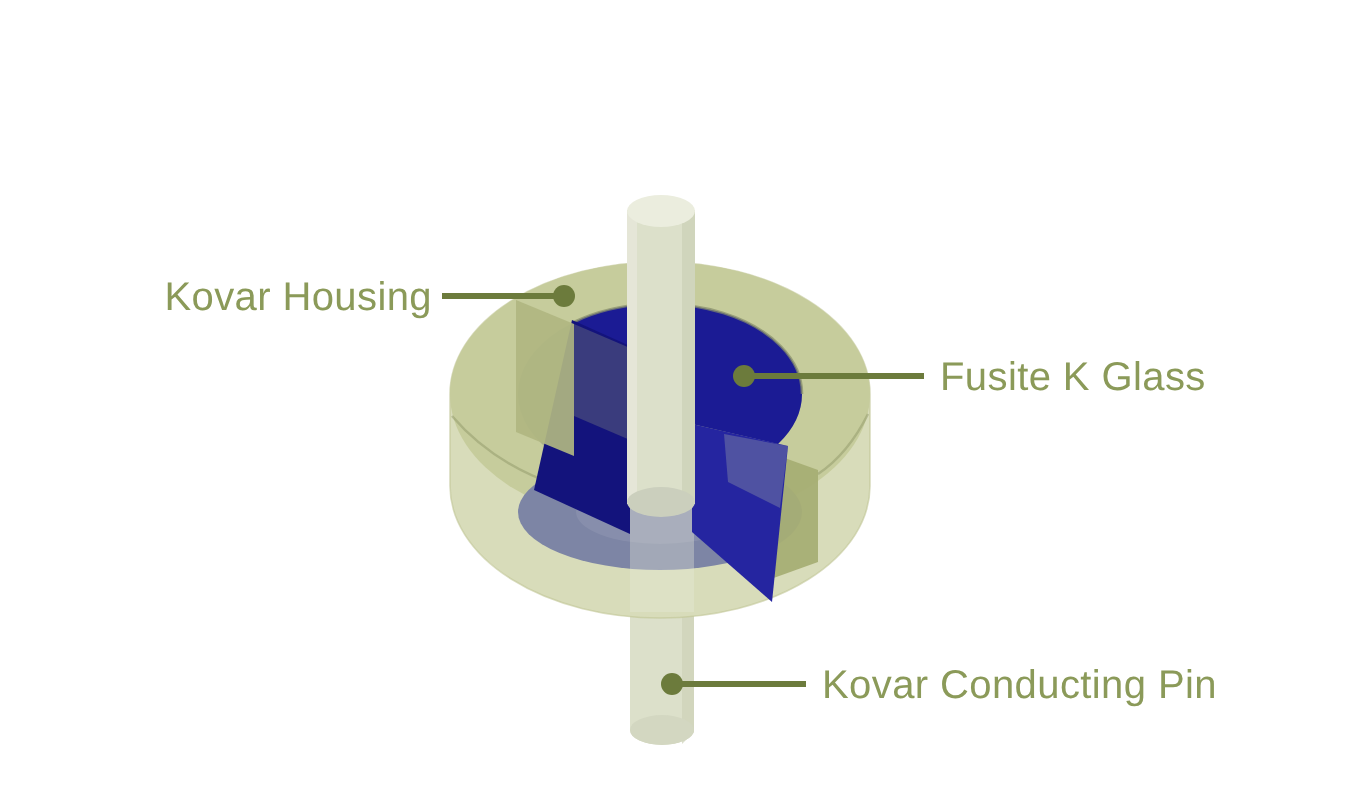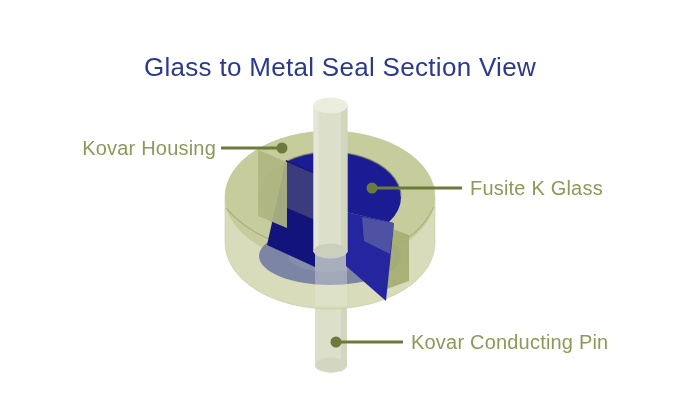--- a/index.html
+++ b/index.html
@@ -27,21 +27,20 @@
     font-size:20px;fill:var(--label-olive);letter-spacing:.2px;
   }
   .leader{stroke:var(--leader-olive);stroke-width:3;}
   .leader-dot{fill:var(--leader-olive);}
 </style>
 </head>
 <body>
 
 <div class="stage">
 
-  <div class="page-title">Glass to Metal Seal Section View</div>
 
   <svg width="680" height="400" viewBox="0 0 680 400">
 
     <g>
       <path d="M315,290 L315,365 A16,7.5 0 0 0 347,365 L347,290 Z" fill="var(--pin-body)"></path>
       <path d="M341,290 L341,372 L347,366 L347,290 Z" fill="#cdd2b8" opacity="0.7"></path>
       <path d="M315,365 A16,7.5 0 0 0 347,365 A16,7.5 0 0 0 315,365 Z" fill="#d3d7c1"></path>
     </g>
 
     <g>

